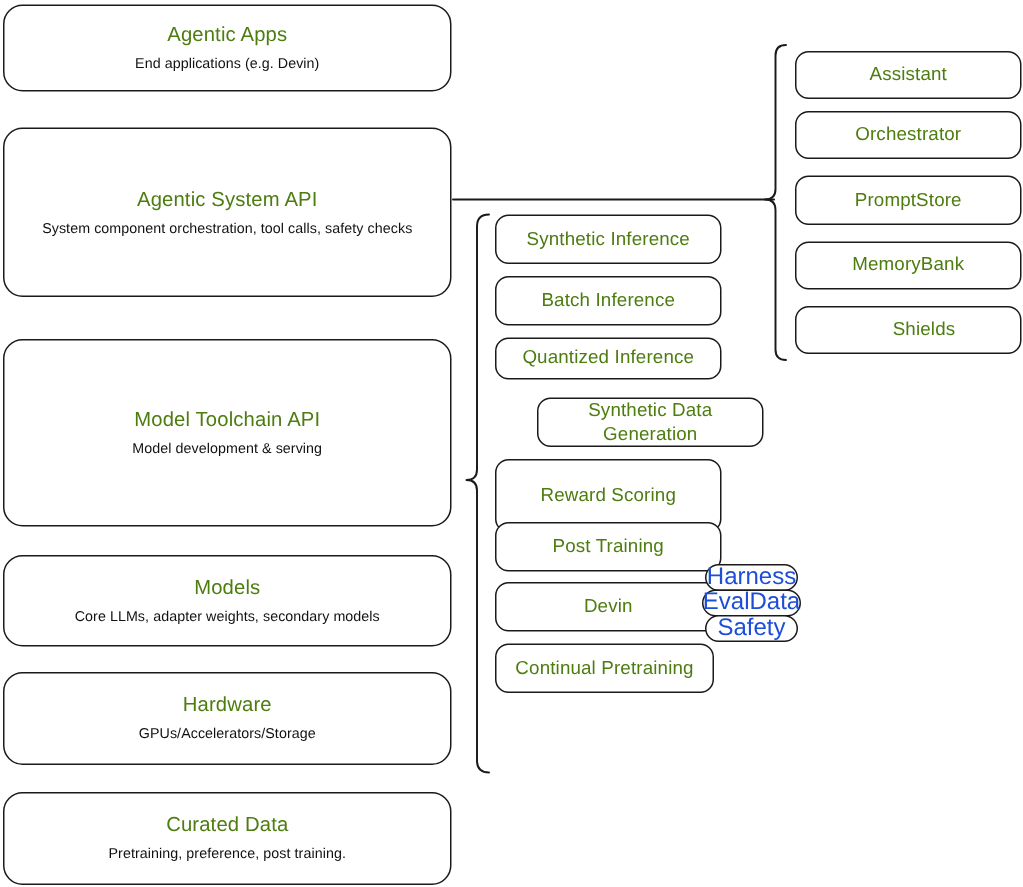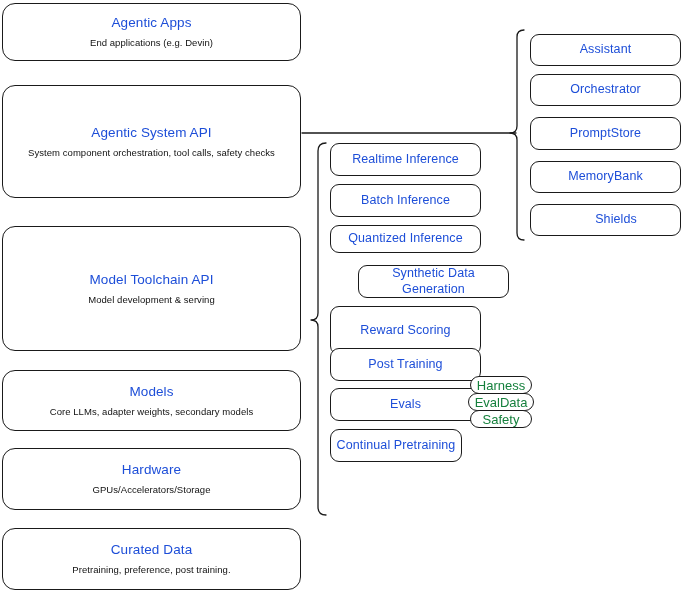--- a/index.html
+++ b/index.html
@@ -26,21 +26,21 @@
     border-radius: 13px;
     display: flex;
     flex-direction: column;
     align-items: center;
     justify-content: center;
     text-align: center;
     line-height: 1.25;
   }
   .node .title {
     font-size: 13.5px;
-    color: #1d4ed8;
+    color: #4d7c0f;
     letter-spacing: 0.1px;
   }
   .node .subtitle {
     font-size: 9.5px;
     color: #111111;
     margin-top: 5px;
     letter-spacing: 0.05px;
   }
   .layer-node .title { font-size: 13.5px; }
   .cap-node {
@@ -57,22 +57,22 @@
   }
   .pill {
     position: absolute;
     box-sizing: border-box;
     border: 1.3px solid #1a1a1a;
     background: #ffffff;
     border-radius: 999px;
     display: flex;
     align-items: center;
     justify-content: center;
-    font-size: 13px;
-    color: #15803d;
+    font-size: 16px;
+    color: #1d4ed8;
     z-index: 5;
   }
   .connector {
     position: absolute;
     left: 0;
     top: 0;
     width: 682px;
     height: 591px;
     pointer-events: none;
     z-index: 1;
@@ -115,41 +115,41 @@
   <div class="node layer-node" style="left: 2px; top: 448px; width: 299px; height: 62px;">
     <span class="title">Hardware</span>
     <span class="subtitle">GPUs/Accelerators/Storage</span>
   </div>
   <div class="node layer-node" style="left: 2px; top: 528px; width: 299px; height: 62px;">
     <span class="title">Curated Data</span>
     <span class="subtitle">Pretraining, preference, post training.</span>
   </div>
 
   <div class="node cap-node" style="left: 330px; top: 143px; width: 151px; height: 33px;">
-    <span class="title">Realtime Inference</span>
+    <span class="title">Synthetic Inference</span>
   </div>
   <div class="node cap-node" style="left: 330px; top: 184px; width: 151px; height: 33px;">
     <span class="title">Batch Inference</span>
   </div>
   <div class="node cap-node" style="left: 330px; top: 225px; width: 151px; height: 28px;">
     <span class="title">Quantized Inference</span>
   </div>
   <div class="node cap-node" style="left: 330px; top: 265px; width: 151px; height: 33px; margin-left: 28px;">
     <span class="title">Synthetic Data Generation</span>
   </div>
   <div class="node cap-node" style="left: 330px; top: 306px; width: 151px; height: 49px;">
     <span class="title">Reward Scoring</span>
   </div>
   <div class="node cap-node" style="left: 330px; top: 348px; width: 151px; height: 33px;">
     <span class="title">Post Training</span>
   </div>
   <div class="node cap-node" style="left: 330px; top: 388px; width: 151px; height: 33px;">
-    <span class="title">Evals</span>
+    <span class="title">Devin</span>
   </div>
-  <div class="node cap-node" style="left: 330px; top: 429px; width: 132px; height: 33px;">
+  <div class="node cap-node" style="left: 330px; top: 429px; width: 146px; height: 33px;">
     <span class="title">Continual Pretraining</span>
   </div>
 
   <div class="pill" style="left: 470px; top: 376px; width: 62px; height: 18px;">
     <span>Harness</span>
   </div>
   <div class="pill" style="left: 468px; top: 393px; width: 66px; height: 18px;">
     <span>EvalData</span>
   </div>
   <div class="pill" style="left: 470px; top: 410px; width: 62px; height: 18px;">

